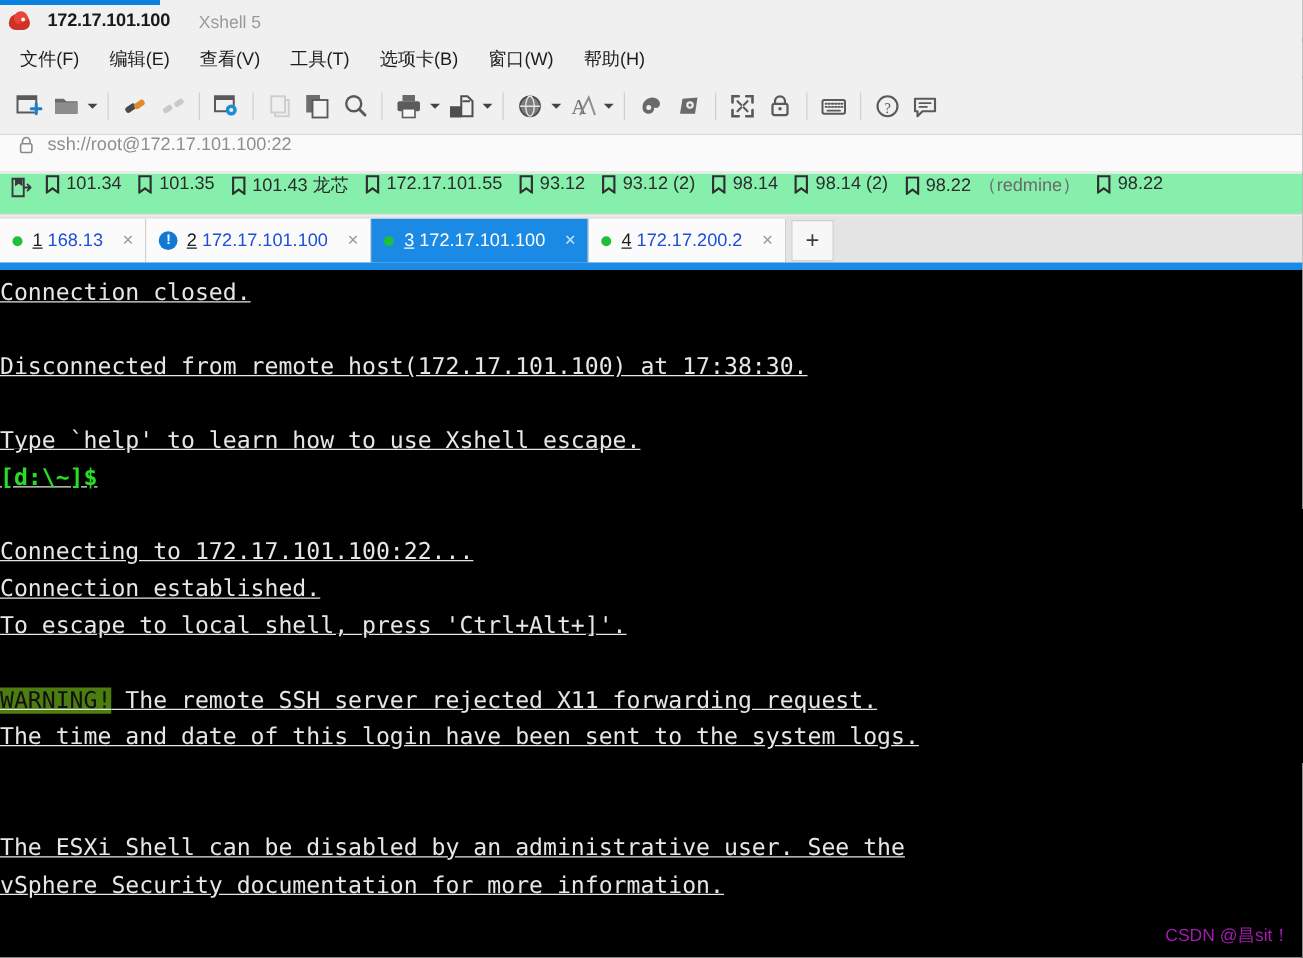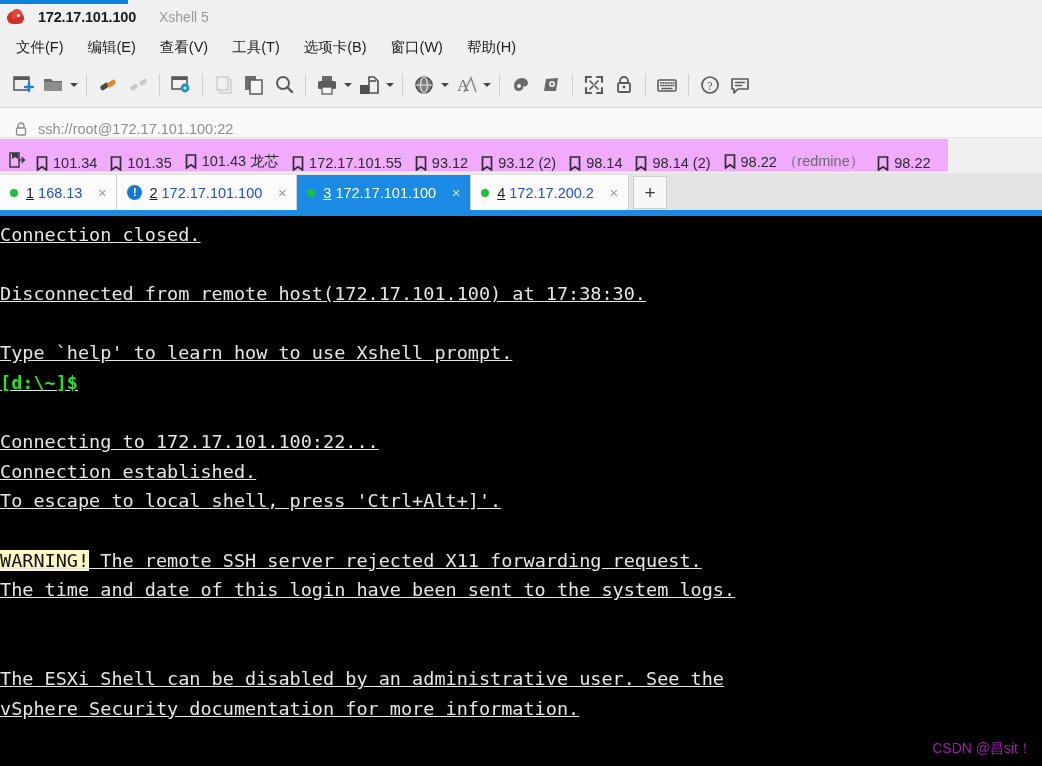--- a/index.html
+++ b/index.html
@@ -111,33 +111,33 @@
     background: #cfcfcf;
     margin: 0 6px;
     flex: 0 0 auto;
   }
 
   
   .addressbar {
     position: absolute; top: 108px; left: 0;
     width: 1042px; height: 30px;
     background: #fafafa;
-    display: flex; align-items: flex-end;
+    display: flex; align-items: flex-start;
     padding-left: 14px;
     border-bottom: 1px solid #e2e2e2;
   }
   .lock-icon { margin-right: 10px; display: flex; align-items: center; }
   .addr-text { font-size: 14.5px; color: #8e8e8e; }
 
   
   .bookmarkbar {
     position: absolute; top: 139px; left: 0;
-    width: 948px; height: 33px;
-    background: #f0abfc;
-    display: flex; align-items: flex-end;
+    width: 1042px; height: 33px;
+    background: #86efac;
+    display: flex; align-items: flex-start;
     padding-left: 6px;
     overflow: hidden;
     border-bottom: 1px solid #dcdcdc;
   }
   .bm-add { width: 22px; height: 22px; display:flex; align-items:center; justify-content:center; margin-right: 8px; flex:0 0 auto;}
   .bm {
     display: flex; align-items: center;
     margin-right: 13px; flex: 0 0 auto;
     white-space: nowrap;
   }
@@ -213,21 +213,21 @@
     overflow: hidden;
     font-family: "DejaVu Sans Mono", "Liberation Mono", monospace;
     font-size: 18.5px;
     line-height: 29.6px;
     color: #e6e6e6;
     padding: 4px 0 0 0;
   }
   .tline { white-space: pre; height: 29.6px; padding-left: 0px; text-decoration: underline; }
   .tline.blank { color: transparent; }
   .green-bold { color: #25e025; font-weight: bold; }
-  .inverse { background: #fef9c3; color: #101010; }
+  .inverse { background: #4d7c0f; color: #101010; }
 
   
   .watermark {
     position: absolute; right: 10px; bottom: 8px;
     font-size: 14px; color: #a21caf;
     font-family: "Liberation Sans", sans-serif;
     z-index: 5;
   }
 </style>
 </head>
@@ -569,21 +569,21 @@
   <div class="tab-add">+</div>
 </div>
 
 <div class="tab-rule"></div>
 
 <div class="terminal" id="terminal">
     <div class="tline">Connection closed.</div>
     <div class="tline blank">&nbsp;</div>
     <div class="tline">Disconnected from remote host(172.17.101.100) at 17:38:30.</div>
     <div class="tline blank">&nbsp;</div>
-    <div class="tline">Type `help' to learn how to use Xshell prompt.</div>
+    <div class="tline">Type `help' to learn how to use Xshell escape.</div>
     <div class="tline"><span class="green-bold">[d:\~]$</span></div>
     <div class="tline blank">&nbsp;</div>
     <div class="tline">Connecting to 172.17.101.100:22...</div>
     <div class="tline">Connection established.</div>
     <div class="tline">To escape to local shell, press 'Ctrl+Alt+]'.</div>
     <div class="tline blank">&nbsp;</div>
     <div class="tline"><span class="inverse">WARNING!</span><span> The remote SSH server rejected X11 forwarding request.</span></div>
     <div class="tline">The time and date of this login have been sent to the system logs.</div>
     <div class="tline blank">&nbsp;</div>
     <div class="tline blank">&nbsp;</div>

